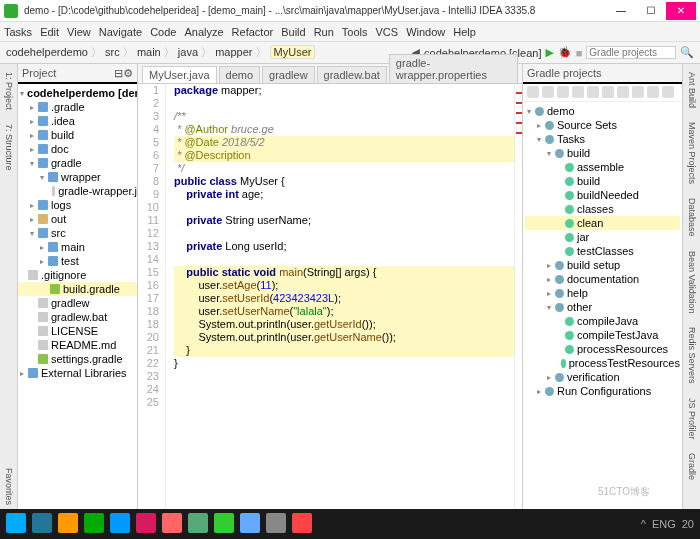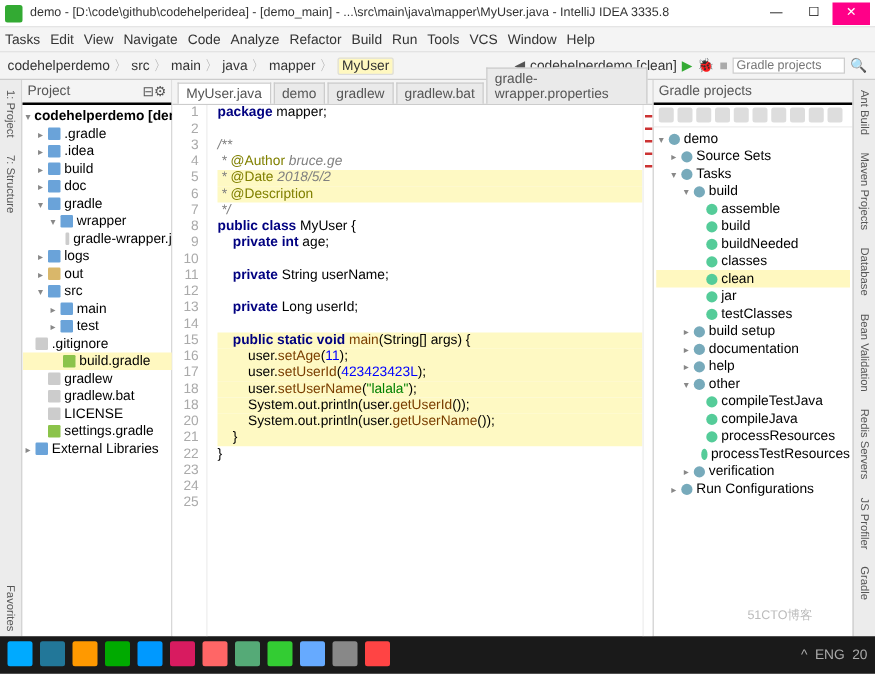--- a/index.html
+++ b/index.html
@@ -209,20 +209,25 @@
           <span class="ic file"></span>
           <span>gradlew.bat</span>
         </div>
         <div class="nd " style="padding-left:12px">
           <span class="tw"></span>
           <span class="ic file"></span>
           <span>LICENSE</span>
         </div>
         <div class="nd " style="padding-left:12px">
           <span class="tw"></span>
+          <span class="ic file"></span>
+          <span>README.md</span>
+        </div>
+        <div class="nd " style="padding-left:12px">
+          <span class="tw"></span>
           <span class="ic file-g"></span>
           <span>settings.gradle</span>
         </div>
         <div class="nd " style="padding-left:2px">
           <span class="tw">▸</span>
           <span class="ic folder"></span>
           <span>External Libraries</span>
         </div>
       </div>
   </div>
@@ -387,26 +392,26 @@
           <span>help</span>
         </div>
         <div class="nd " style="padding-left:22px">
           <span class="tw">▾</span>
           <span class="ic grp"></span>
           <span>other</span>
         </div>
         <div class="nd " style="padding-left:32px">
           <span class="tw"></span>
           <span class="ic task"></span>
+          <span>compileJava</span>
+        </div>
+        <div class="nd " style="padding-left:32px">
+          <span class="tw"></span>
+          <span class="ic task"></span>
           <span>compileTestJava</span>
-        </div>
-        <div class="nd " style="padding-left:32px">
-          <span class="tw"></span>
-          <span class="ic task"></span>
-          <span>compileJava</span>
         </div>
         <div class="nd " style="padding-left:32px">
           <span class="tw"></span>
           <span class="ic task"></span>
           <span>processResources</span>
         </div>
         <div class="nd " style="padding-left:32px">
           <span class="tw"></span>
           <span class="ic task"></span>
           <span>processTestResources</span>

